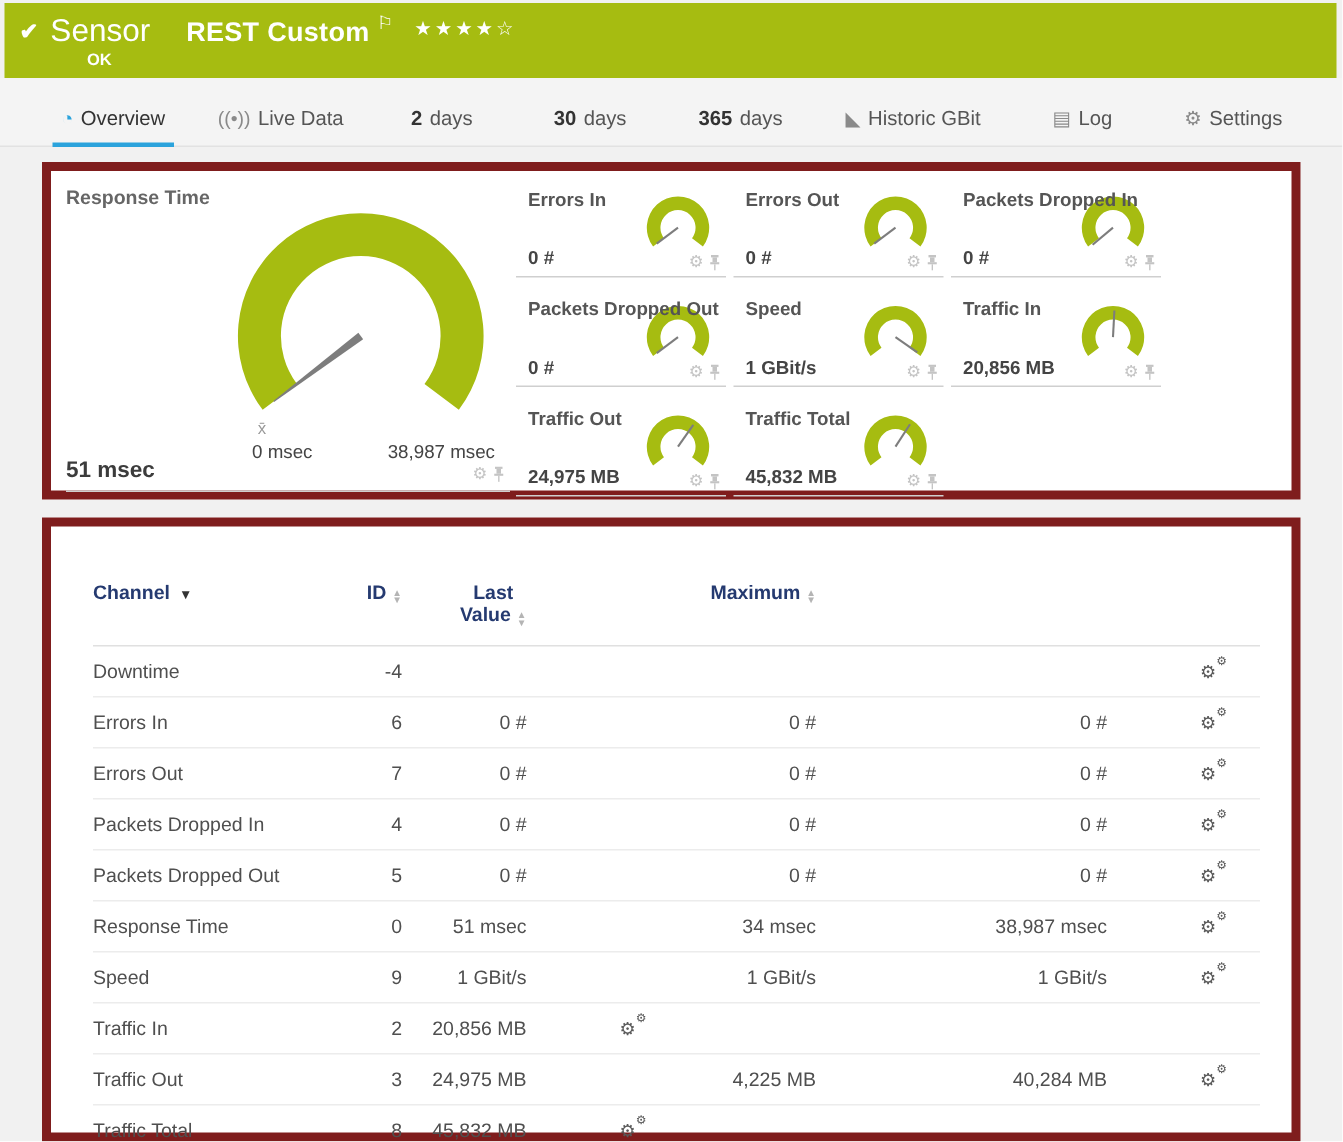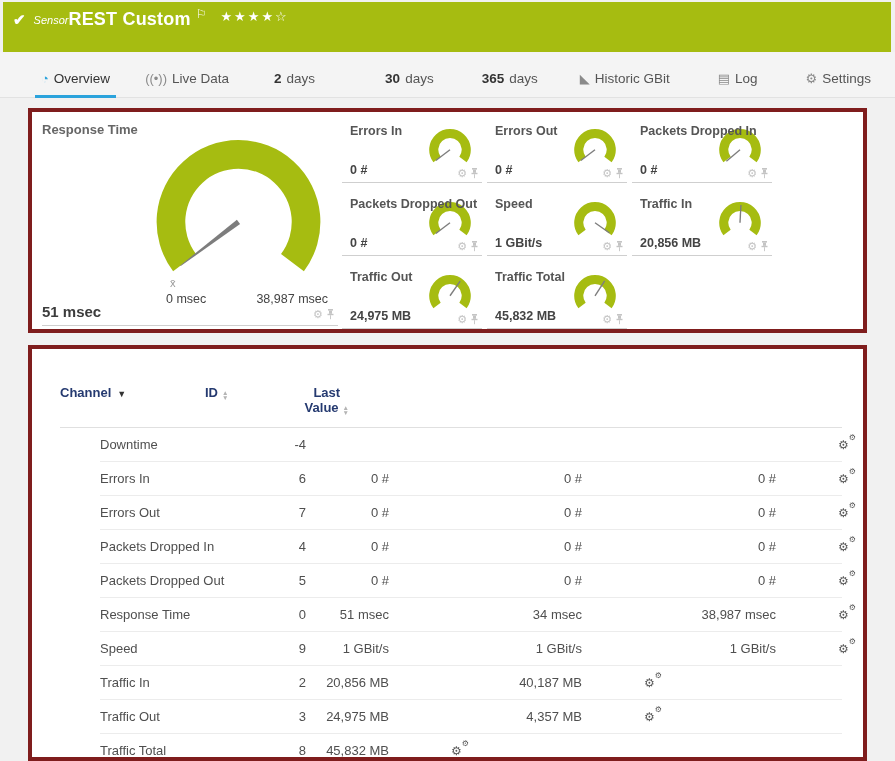--- a/index.html
+++ b/index.html
@@ -3,46 +3,46 @@
 <meta charset="utf-8">
 <style>
   html,body{margin:0;padding:0;background:#fff;}
   .page{position:relative;width:895px;height:761px;overflow:hidden;background:#f1f1f1;
         font-family:"Liberation Sans",sans-serif;-webkit-font-smoothing:antialiased;}
 
   
   .hdr{position:absolute;left:3px;top:2px;width:888px;height:50px;background:#a6bc11;color:#fff;box-sizing:border-box;padding:7px 0 0 10px;}
   .hdr-line1{display:flex;align-items:center;}
   .hdr-check{font-size:15px;font-weight:bold;margin-right:8px;}
-  .hdr-kind{font-style:italic;font-size:11px;margin-right:0;}
+  .hdr-kind{font-size:21px;margin-right:24px;}
   .hdr-name{font-weight:bold;font-size:18px;letter-spacing:.2px;}
   .hdr-flag{font-size:12px;margin-left:5px;transform:translateY(-6px);}
   .hdr-stars{font-size:13px;letter-spacing:2px;margin-left:14px;transform:translateY(-3px);}
   .hdr-status{padding-left:45px;font-size:11px;font-weight:bold;margin-top:1px;}
 
   
   .tabs{position:absolute;left:0;top:52px;width:895px;height:46px;background:#f4f4f4;
         border-bottom:1px solid #e2e2e2;display:flex;align-items:flex-end;box-sizing:border-box;}
   .tab{display:flex;align-items:center;gap:5px;padding:0 6px 9px;font-size:13.5px;color:#555;
        border-bottom:3px solid transparent;margin-bottom:-1px;white-space:nowrap;cursor:pointer;}
   .tab .ticon{font-size:13px;color:#8a8a8a;}
   .tab .num{font-weight:bold;color:#333;}
   .tab.active{color:#333;border-bottom-color:#2ba3dc;}
   .tab.active .ticon{color:#2ba3dc;}
   .tab:nth-child(1){margin-left:35px;}
   .tab:nth-child(2){margin-left:23px;}
   .tab:nth-child(3){margin-left:33px;}
-  .tab:nth-child(4){margin-left:58px;}
+  .tab:nth-child(4){margin-left:42px;}
   .tab:nth-child(5){margin-left:36px;}
   .tab:nth-child(6){margin-left:30px;}
   .tab:nth-child(7){margin-left:36px;}
   .tab:nth-child(8){margin-left:36px;}
 
   
-  .panel{position:absolute;background:#fff;border:4px solid #7f1d1d;box-sizing:border-box;}
+  .panel{position:absolute;background:#fff;border:6px solid #7f1d1d;box-sizing:border-box;}
   .gauges-panel{left:28px;top:108px;width:839px;height:225px;}
   .table-panel{left:28px;top:345px;width:839px;height:416px;padding:36px 21px 0 28px;}
 
   
   .rt-title{position:absolute;left:10px;top:10px;font-size:13px;font-weight:bold;color:#666;}
   .big-svg{position:absolute;left:104px;top:24px;width:205px;height:174px;pointer-events:none;}
   .scale-labels{position:absolute;left:134px;top:180px;width:162px;display:flex;justify-content:space-between;font-size:12.5px;color:#444;}
   .big-value{position:absolute;left:10px;top:191px;font-size:15px;font-weight:bold;color:#3c3c3c;}
   .big-icons{position:absolute;left:281px;top:197px;display:flex;align-items:center;gap:3px;}
   .big-underline{position:absolute;left:10px;top:213px;width:296px;border-top:1px solid #cfcfcf;}
@@ -57,47 +57,48 @@
   .sg-title{position:absolute;left:8px;top:5px;font-size:12.5px;font-weight:bold;color:#555;white-space:nowrap;z-index:2;}
   .sg-svg{position:absolute;right:8px;top:8px;width:52px;height:49px;pointer-events:none;}
   .sg-value{position:absolute;left:8px;top:44px;font-size:12.5px;font-weight:bold;color:#444;}
   .sg-icons{position:absolute;right:5px;top:49px;display:flex;align-items:center;gap:3px;}
   .sg-underline{position:absolute;left:0;right:2px;top:63px;border-top:1px solid #cfcfcf;}
 
   
   .thead{display:grid;grid-template-columns:145px 61px 83px 193px 194px 113px;
          color:#253a70;font-weight:bold;font-size:13px;padding-bottom:12px;border-bottom:1px solid #e0e0e0;align-items:start;}
   .th{white-space:nowrap;}
-  .th-right{}
+  .th-right{text-align:right;}
   .th-last{text-align:right;}
   .th-last .two-line{display:inline-block;text-align:center;line-height:15px;}
   .sorter{display:inline-flex;flex-direction:column;margin-left:4px;color:#b4b4b4;font-size:6.5px;line-height:5px;vertical-align:2px;cursor:pointer;}
   .sort-active{color:#333;font-size:9px;margin-left:6px;cursor:pointer;}
 
   .trow{display:grid;grid-template-columns:145px 61px 83px 193px 194px 113px;height:33px;
-        align-items:center;font-size:13px;color:#4f4f4f;border-bottom:1px solid #ececec;margin-left:40px;}
+        align-items:center;font-size:13px;color:#4f4f4f;border-bottom:1px solid #ececec;}
   .c-right{text-align:right;}
   .c-actions{padding-left:62px;}
   .gears{position:relative;display:inline-block;width:18px;height:15px;color:#5a5a5a;cursor:pointer;}
   .gears .g1{font-size:12px;line-height:15px;}
   .gears .g2{position:absolute;right:0;top:-4px;font-size:8px;}
 </style>
 </head>
 <body>
 
 <div class="page">
 
   <header class="hdr">
     <div class="hdr-line1">
       <span class="hdr-check">✔</span>
       <span class="hdr-kind">Sensor</span>
       <span class="hdr-name">REST Custom</span>
       <span class="hdr-flag">⚐</span>
       <span class="hdr-stars">★★★★☆</span>
     </div>
+    <div class="hdr-status">OK</div>
   </header>
 
   <nav class="tabs" id="tabbar">
       <div class="tab active">
         <span class="ticon">◔</span>
         <span>Overview</span>
       </div>
       <div class="tab">
         <span class="ticon">((•))</span>
         <span>Live Data</span>
@@ -340,20 +341,26 @@
             <span>▼</span>
           </span>
       </div>
       <div class="th th-last">
         <span class="two-line"><span>Last</span><br>
         <span>Value</span><span class="sorter">
               <span>▲</span>
               <span>▼</span>
             </span></span>
       </div>
+      <div class="th th-right">
+        <span>Maximum</span><span class="sorter">
+            <span>▲</span>
+            <span>▼</span>
+          </span>
+      </div>
       <div class="th"></div>
     </div>
     <div id="channel-rows">
   <div class="trow">
     <div>Downtime</div>
     <div class="c-right">-4</div>
     <div class="c-right"></div>
     <div class="c-right"></div>
     <div class="c-right"></div>
     <div class="c-actions">
@@ -424,31 +431,31 @@
     <div class="c-right">1 GBit/s</div>
     <div class="c-actions">
       <span class="gears"><span class="g1">⚙</span><span class="g2">⚙</span></span>
     </div>
   </div>
 
   <div class="trow">
     <div>Traffic In</div>
     <div class="c-right">2</div>
     <div class="c-right">20,856 MB</div>
-    <div class="c-right">40,187 MB</div>
     <div class="c-actions">
       <span class="gears"><span class="g1">⚙</span><span class="g2">⚙</span></span>
     </div>
   </div>
 
   <div class="trow">
     <div>Traffic Out</div>
     <div class="c-right">3</div>
     <div class="c-right">24,975 MB</div>
-    <div class="c-right">4,357 MB</div>
+    <div class="c-right">4,225 MB</div>
+    <div class="c-right">40,284 MB</div>
     <div class="c-actions">
       <span class="gears"><span class="g1">⚙</span><span class="g2">⚙</span></span>
     </div>
   </div>
 
   <div class="trow">
     <div>Traffic Total</div>
     <div class="c-right">8</div>
     <div class="c-right">45,832 MB</div>
     <div class="c-actions">

